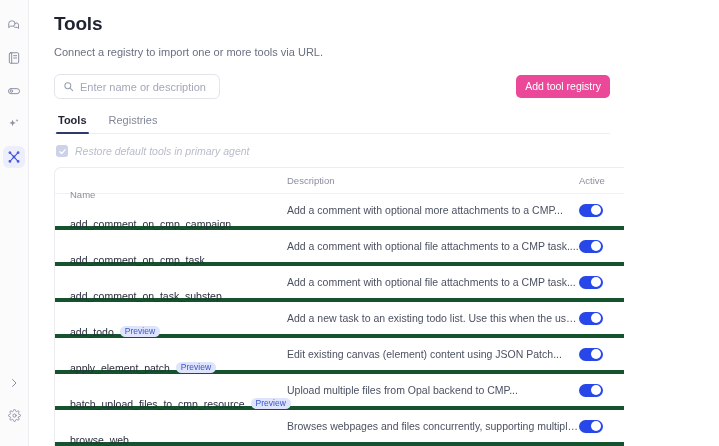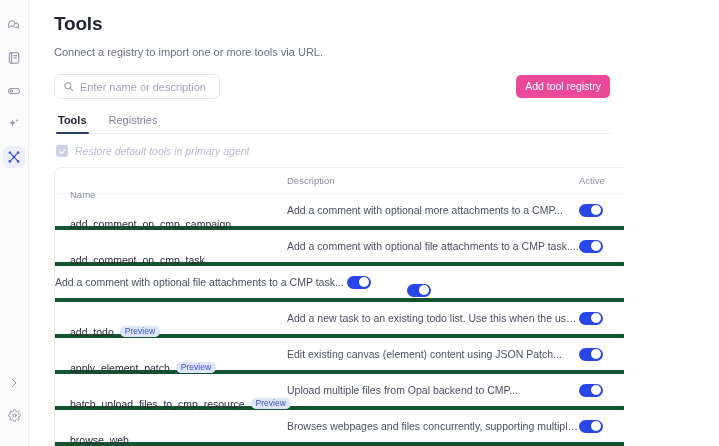--- a/index.html
+++ b/index.html
@@ -408,20 +408,25 @@
             </span>
         </div>
         <div class="c c-chat">
           <span class="toggle">
               <span class="knob"></span>
             </span>
         </div>
       </div>
 
       <div class="trow">
+        <div class="c c-name">
+          <span class="cell-name">
+            <span>add_comment_on_task_substep</span>
+          </span>
+        </div>
         <div class="c c-desc cell-desc">Add a comment with optional file attachments to a CMP task...</div>
         <div class="c c-active">
           <span class="toggle">
               <span class="knob"></span>
             </span>
         </div>
         <div class="c c-chat">
           <span class="toggle">
               <span class="knob"></span>
             </span>

